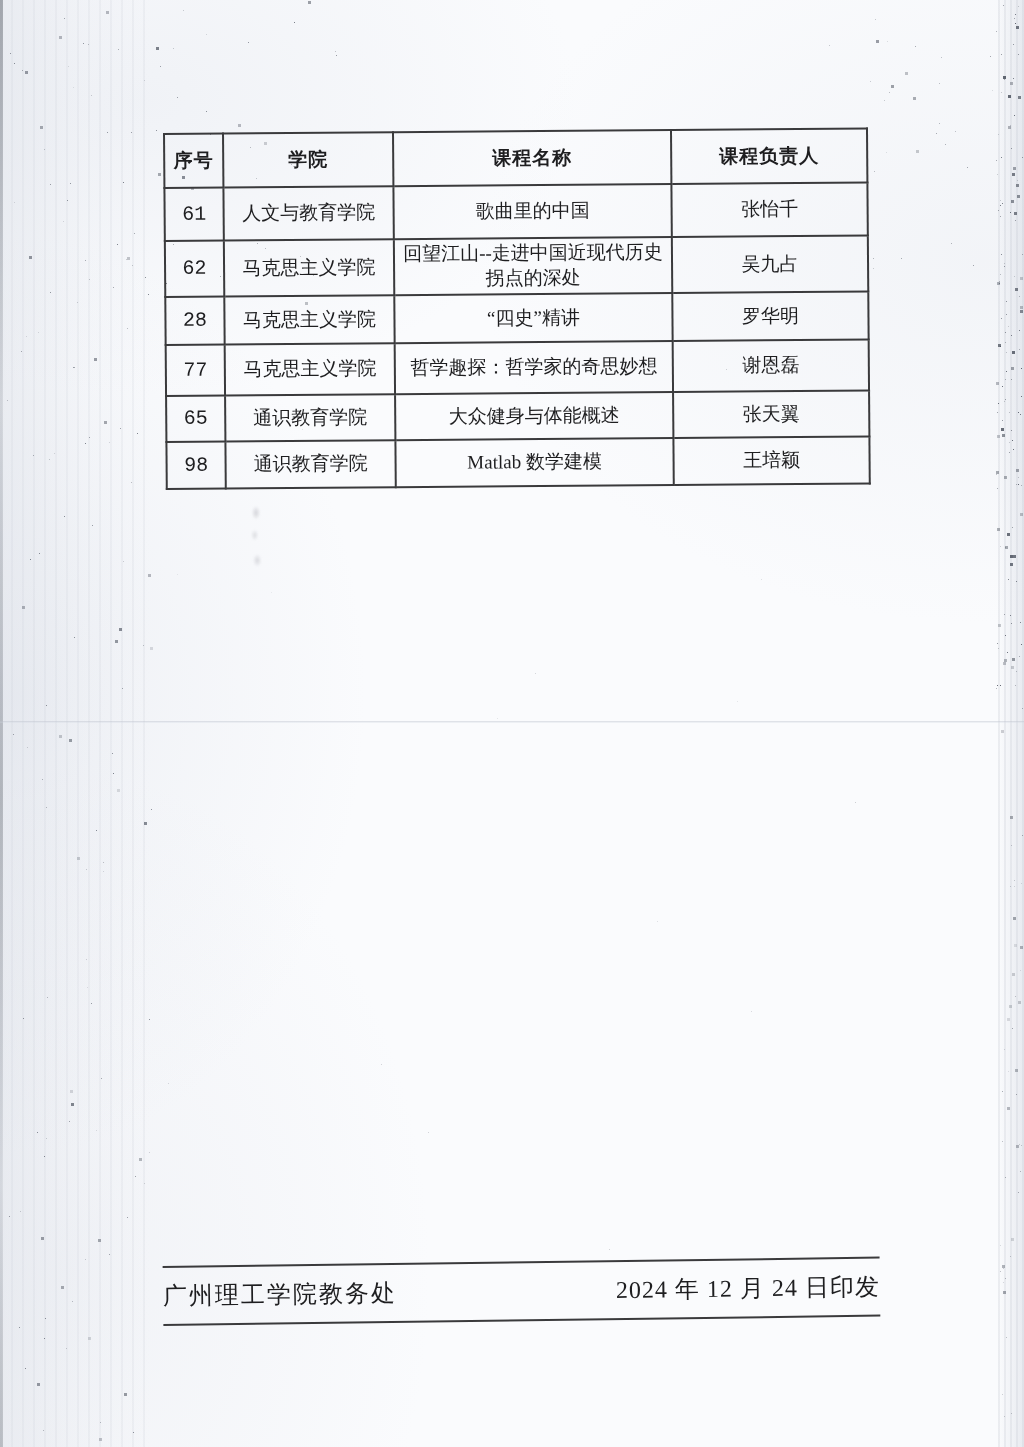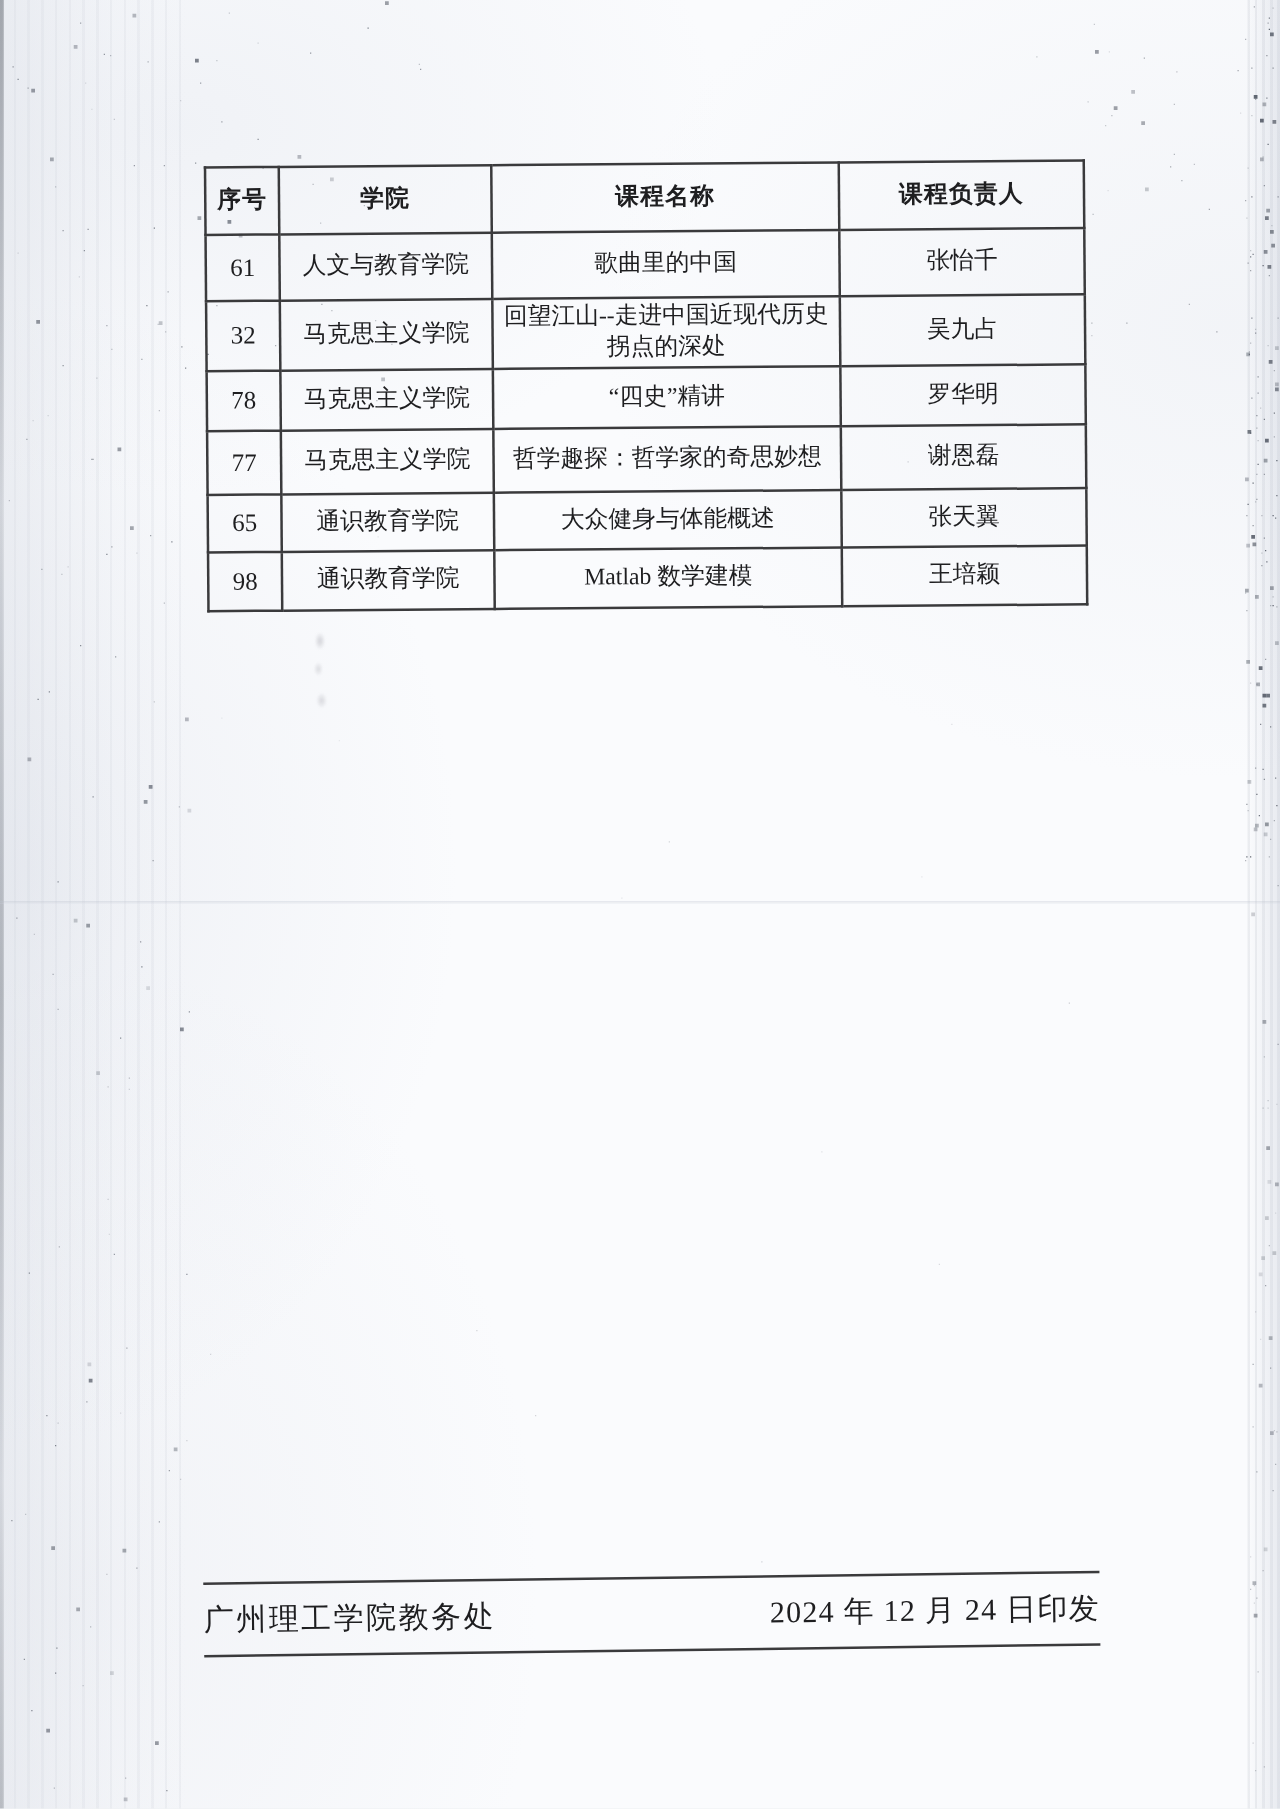--- a/index.html
+++ b/index.html
@@ -60,21 +60,21 @@
     border-collapse:collapse;
     transform:rotate(-0.45deg);transform-origin:0 0;
   }
   .course-table th,.course-table td{
     border:2px solid var(--border,#3a3a3c);
     text-align:center;vertical-align:middle;
     padding:2px 8px;
     font-size:19px;line-height:1.3;
   }
   .course-table th{font-weight:bold;height:48px;font-size:19px;letter-spacing:1px;}
-  .course-table td.no{font-size:20px;font-family:Liberation Serif, serif;}
+  .course-table td.no{font-size:20px;font-family:Liberation Mono, monospace;}
   .course-table tbody tr:nth-child(1){height:53px;}
   .course-table tbody tr:nth-child(2){height:56px;}
   .course-table tbody tr:nth-child(3){height:48px;}
   .course-table tbody tr:nth-child(4){height:51px;}
   .course-table tbody tr:nth-child(5){height:46px;}
   .course-table tbody tr:nth-child(6){height:47px;}
   
   .issue-footer{
     position:absolute;left:163px;top:1266px;width:717px;height:56px;
     border-top:2px solid var(--border,#3a3a3c);
@@ -115,27 +115,27 @@
       </tr>
     </thead>
     <tbody>
       <tr>
         <td class="no">61</td>
         <td>人文与教育学院</td>
         <td>歌曲里的中国</td>
         <td>张怡千</td>
       </tr>
       <tr>
-        <td class="no">32</td>
+        <td class="no">62</td>
         <td>马克思主义学院</td>
         <td>回望江山--走进中国近现代历史拐点的深处</td>
         <td>吴九占</td>
       </tr>
       <tr>
-        <td class="no">78</td>
+        <td class="no">28</td>
         <td>马克思主义学院</td>
         <td>“四史”精讲</td>
         <td>罗华明</td>
       </tr>
       <tr>
         <td class="no">77</td>
         <td>马克思主义学院</td>
         <td>哲学趣探：哲学家的奇思妙想</td>
         <td>谢恩磊</td>
       </tr>

